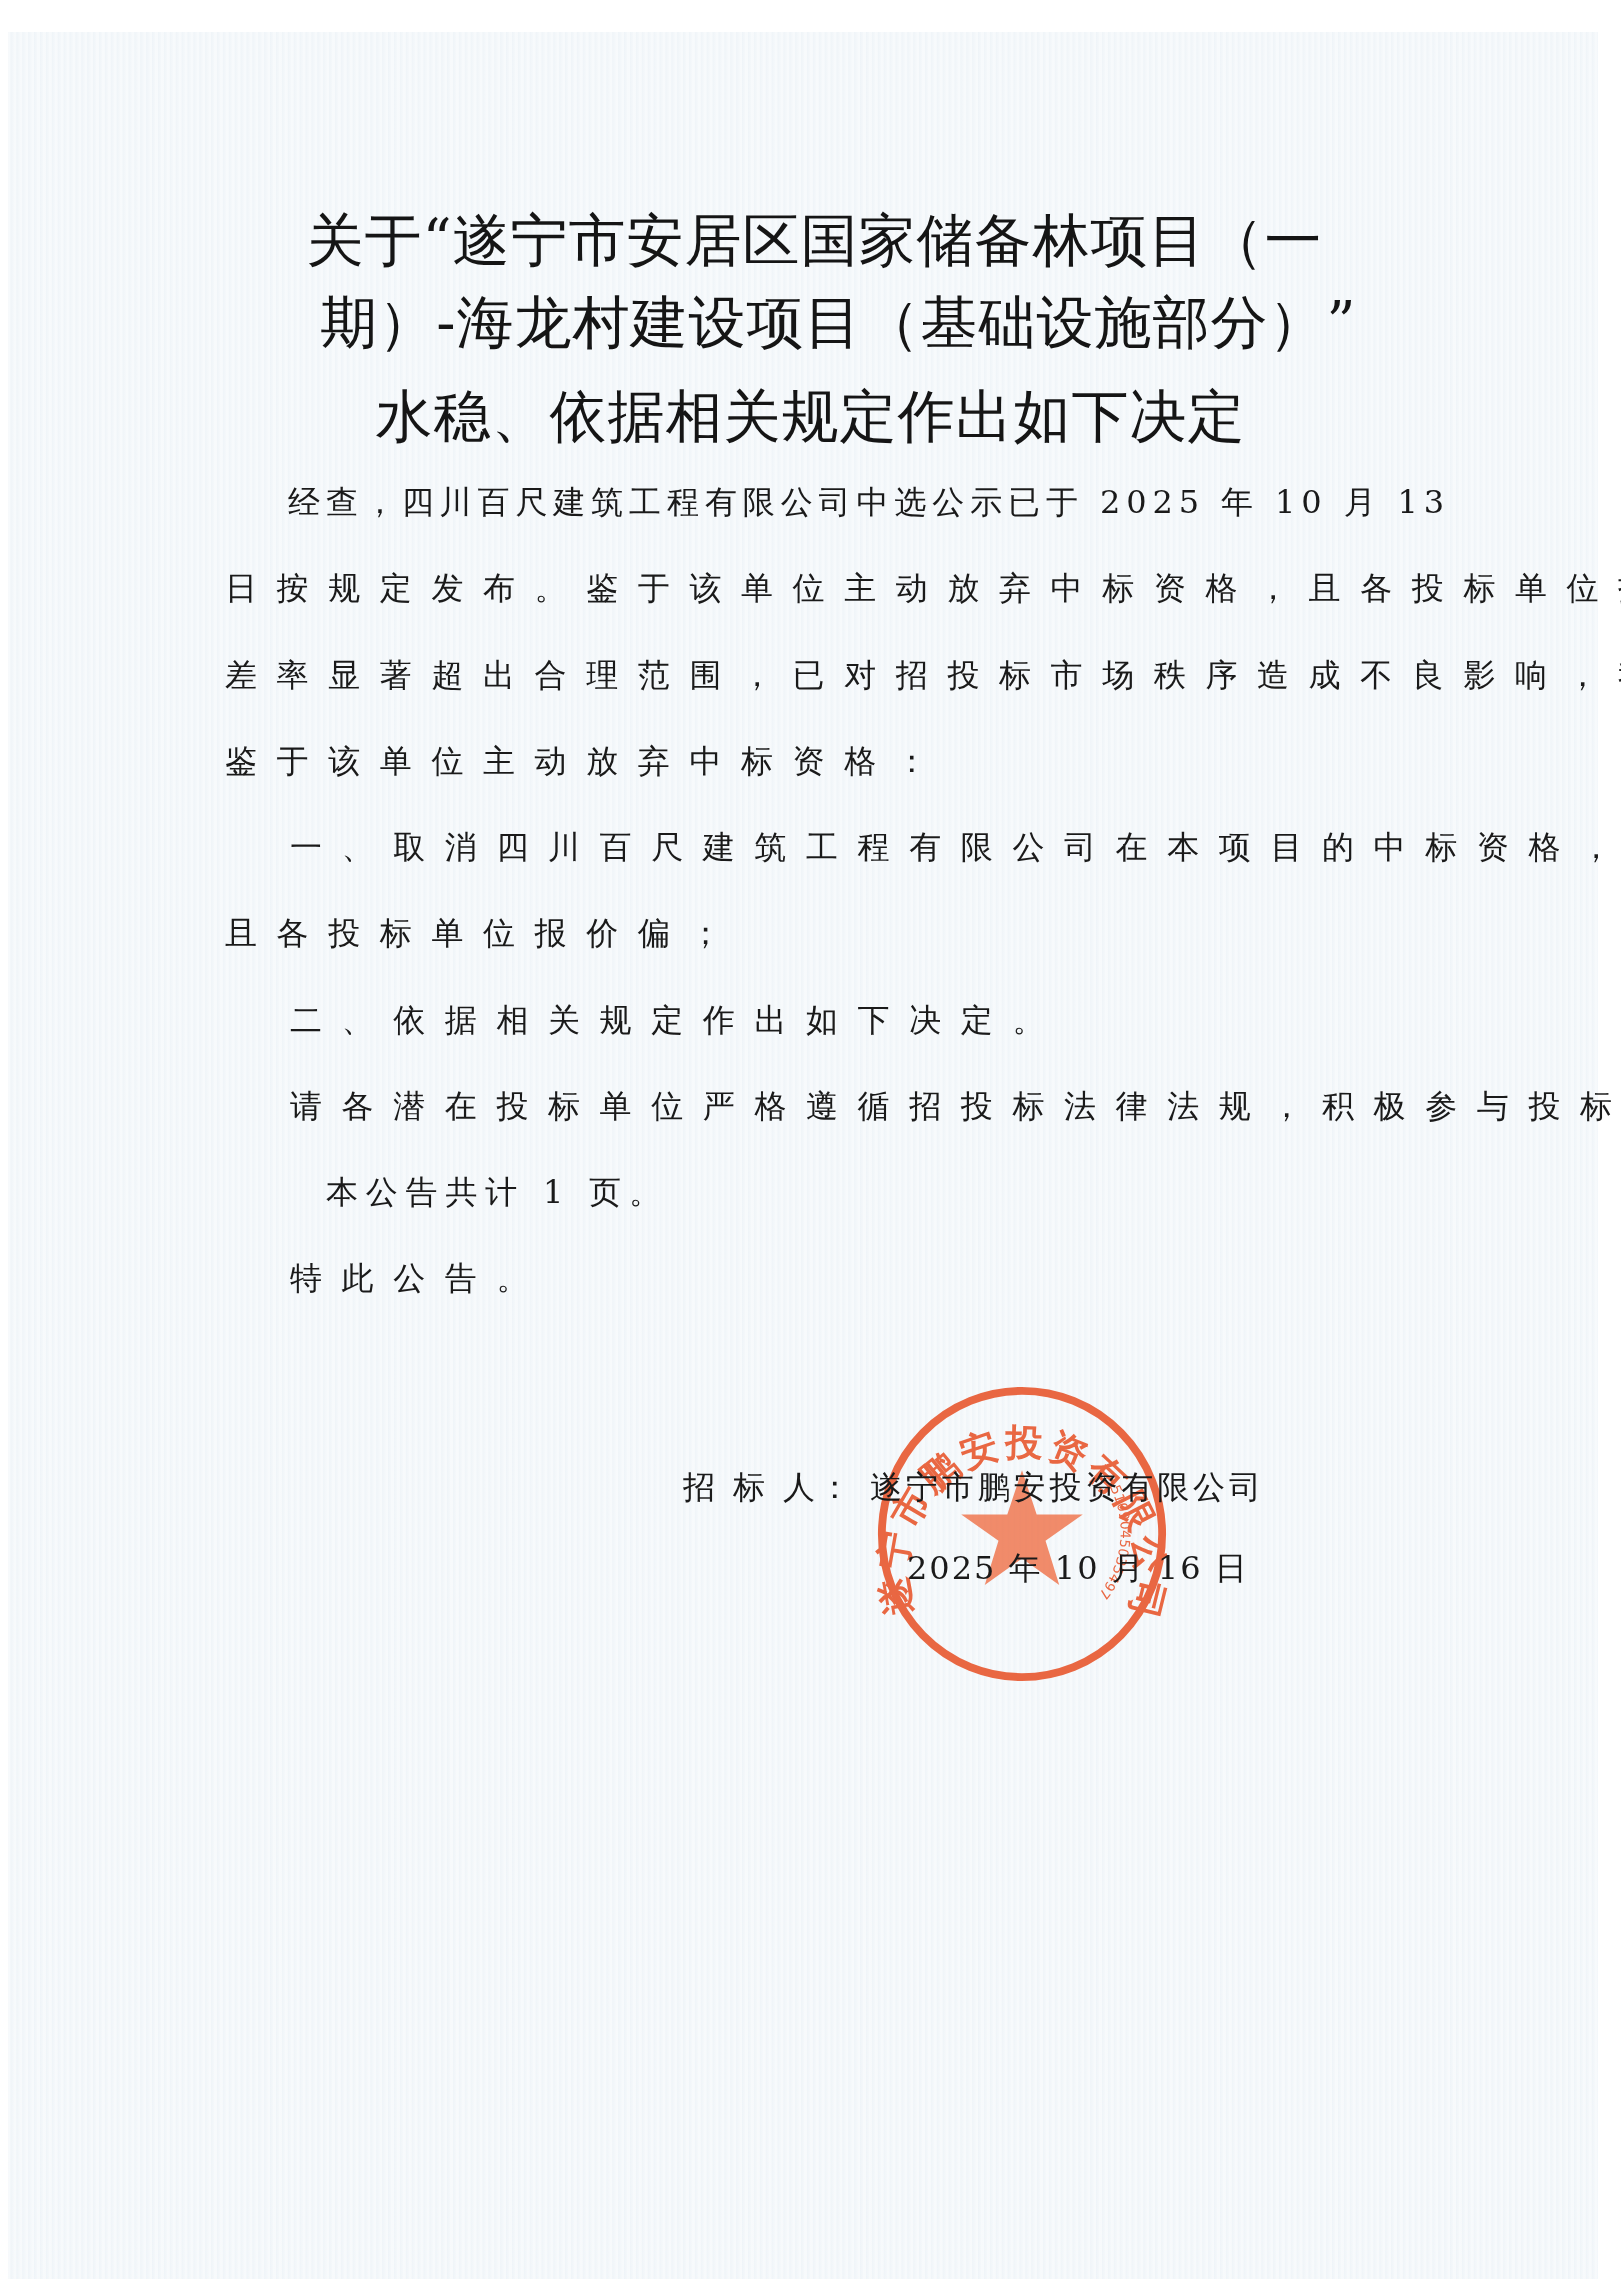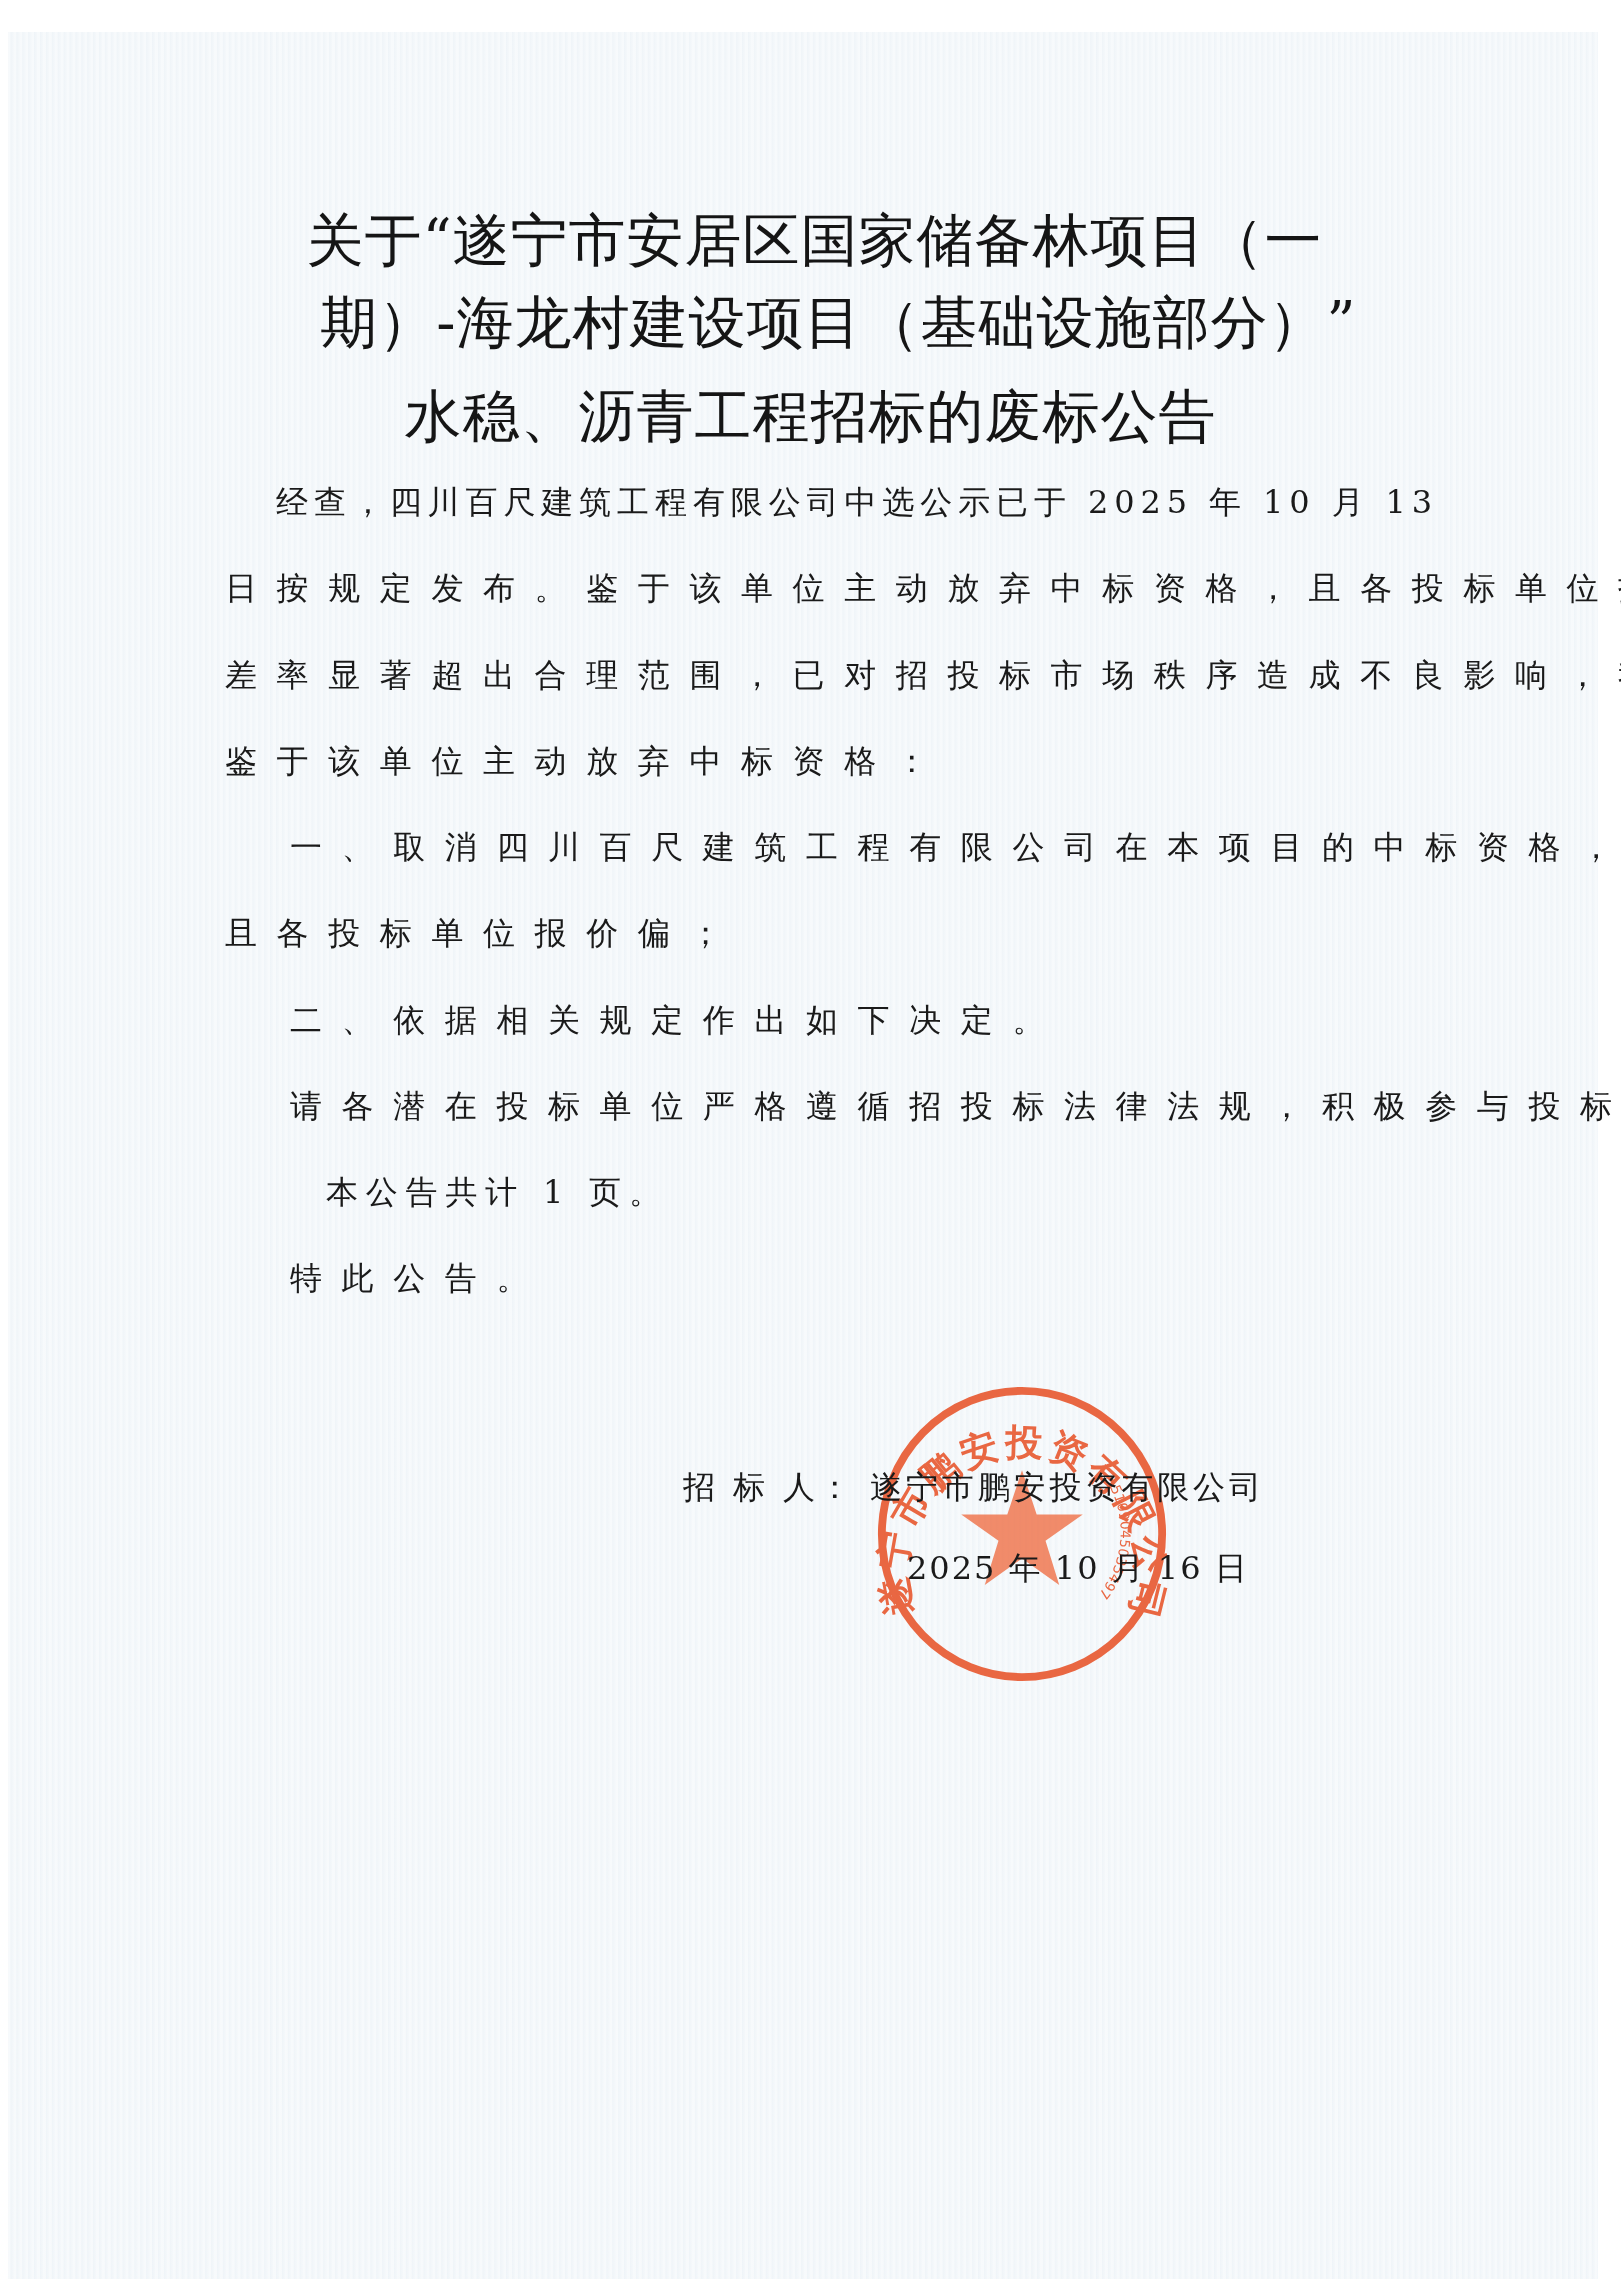--- a/index.html
+++ b/index.html
@@ -65,23 +65,23 @@
       opacity: 0.9;
     }
   </style>
 </head>
 <body>
 
 <div class="page"></div>
 
 <div class="title l1">关于“遂宁市安居区国家储备林项目（一</div>
 <div class="title l2">期）-海龙村建设项目（基础设施部分）”</div>
-<div class="title l3">水稳、沥青工程招标的废标公告</div>
+<div class="title l3">水稳、依据相关规定作出如下决定</div>
 
-<div class="body-line" style="left:276px; top:483px; letter-spacing:5.9px;">经查，四川百尺建筑工程有限公司中选公示已于 2025 年 10 月 13</div>
+<div class="body-line" style="left:288px; top:483px; letter-spacing:5.9px;">经查，四川百尺建筑工程有限公司中选公示已于 2025 年 10 月 13</div>
 <div class="body-line" style="left:225px; top:569px;">日按规定发布。鉴于该单位主动放弃中标资格，且各投标单位报价偏</div>
 <div class="body-line" style="left:225px; top:656px;">差率显著超出合理范围，已对招投标市场秩序造成不良影响，我单位</div>
 <div class="body-line" style="left:225px; top:742px;">鉴于该单位主动放弃中标资格：</div>
 <div class="body-line" style="left:290px; top:828px;">一、取消四川百尺建筑工程有限公司在本项目的中标资格，且限</div>
 <div class="body-line" style="left:225px; top:914px;">且各投标单位报价偏；</div>
 <div class="body-line" style="left:290px; top:1001px;">二、依据相关规定作出如下决定。</div>
 <div class="body-line" style="left:290px; top:1087px;">请各潜在投标单位严格遵循招投标法律法规，积极参与投标工作。</div>
 <div class="body-line" style="left:290px; top:1173px; letter-spacing:7.8px;margin-left:36px;">本公告共计 1 页。</div>
 <div class="body-line" style="left:290px; top:1259px;">特此公告。</div>
 

